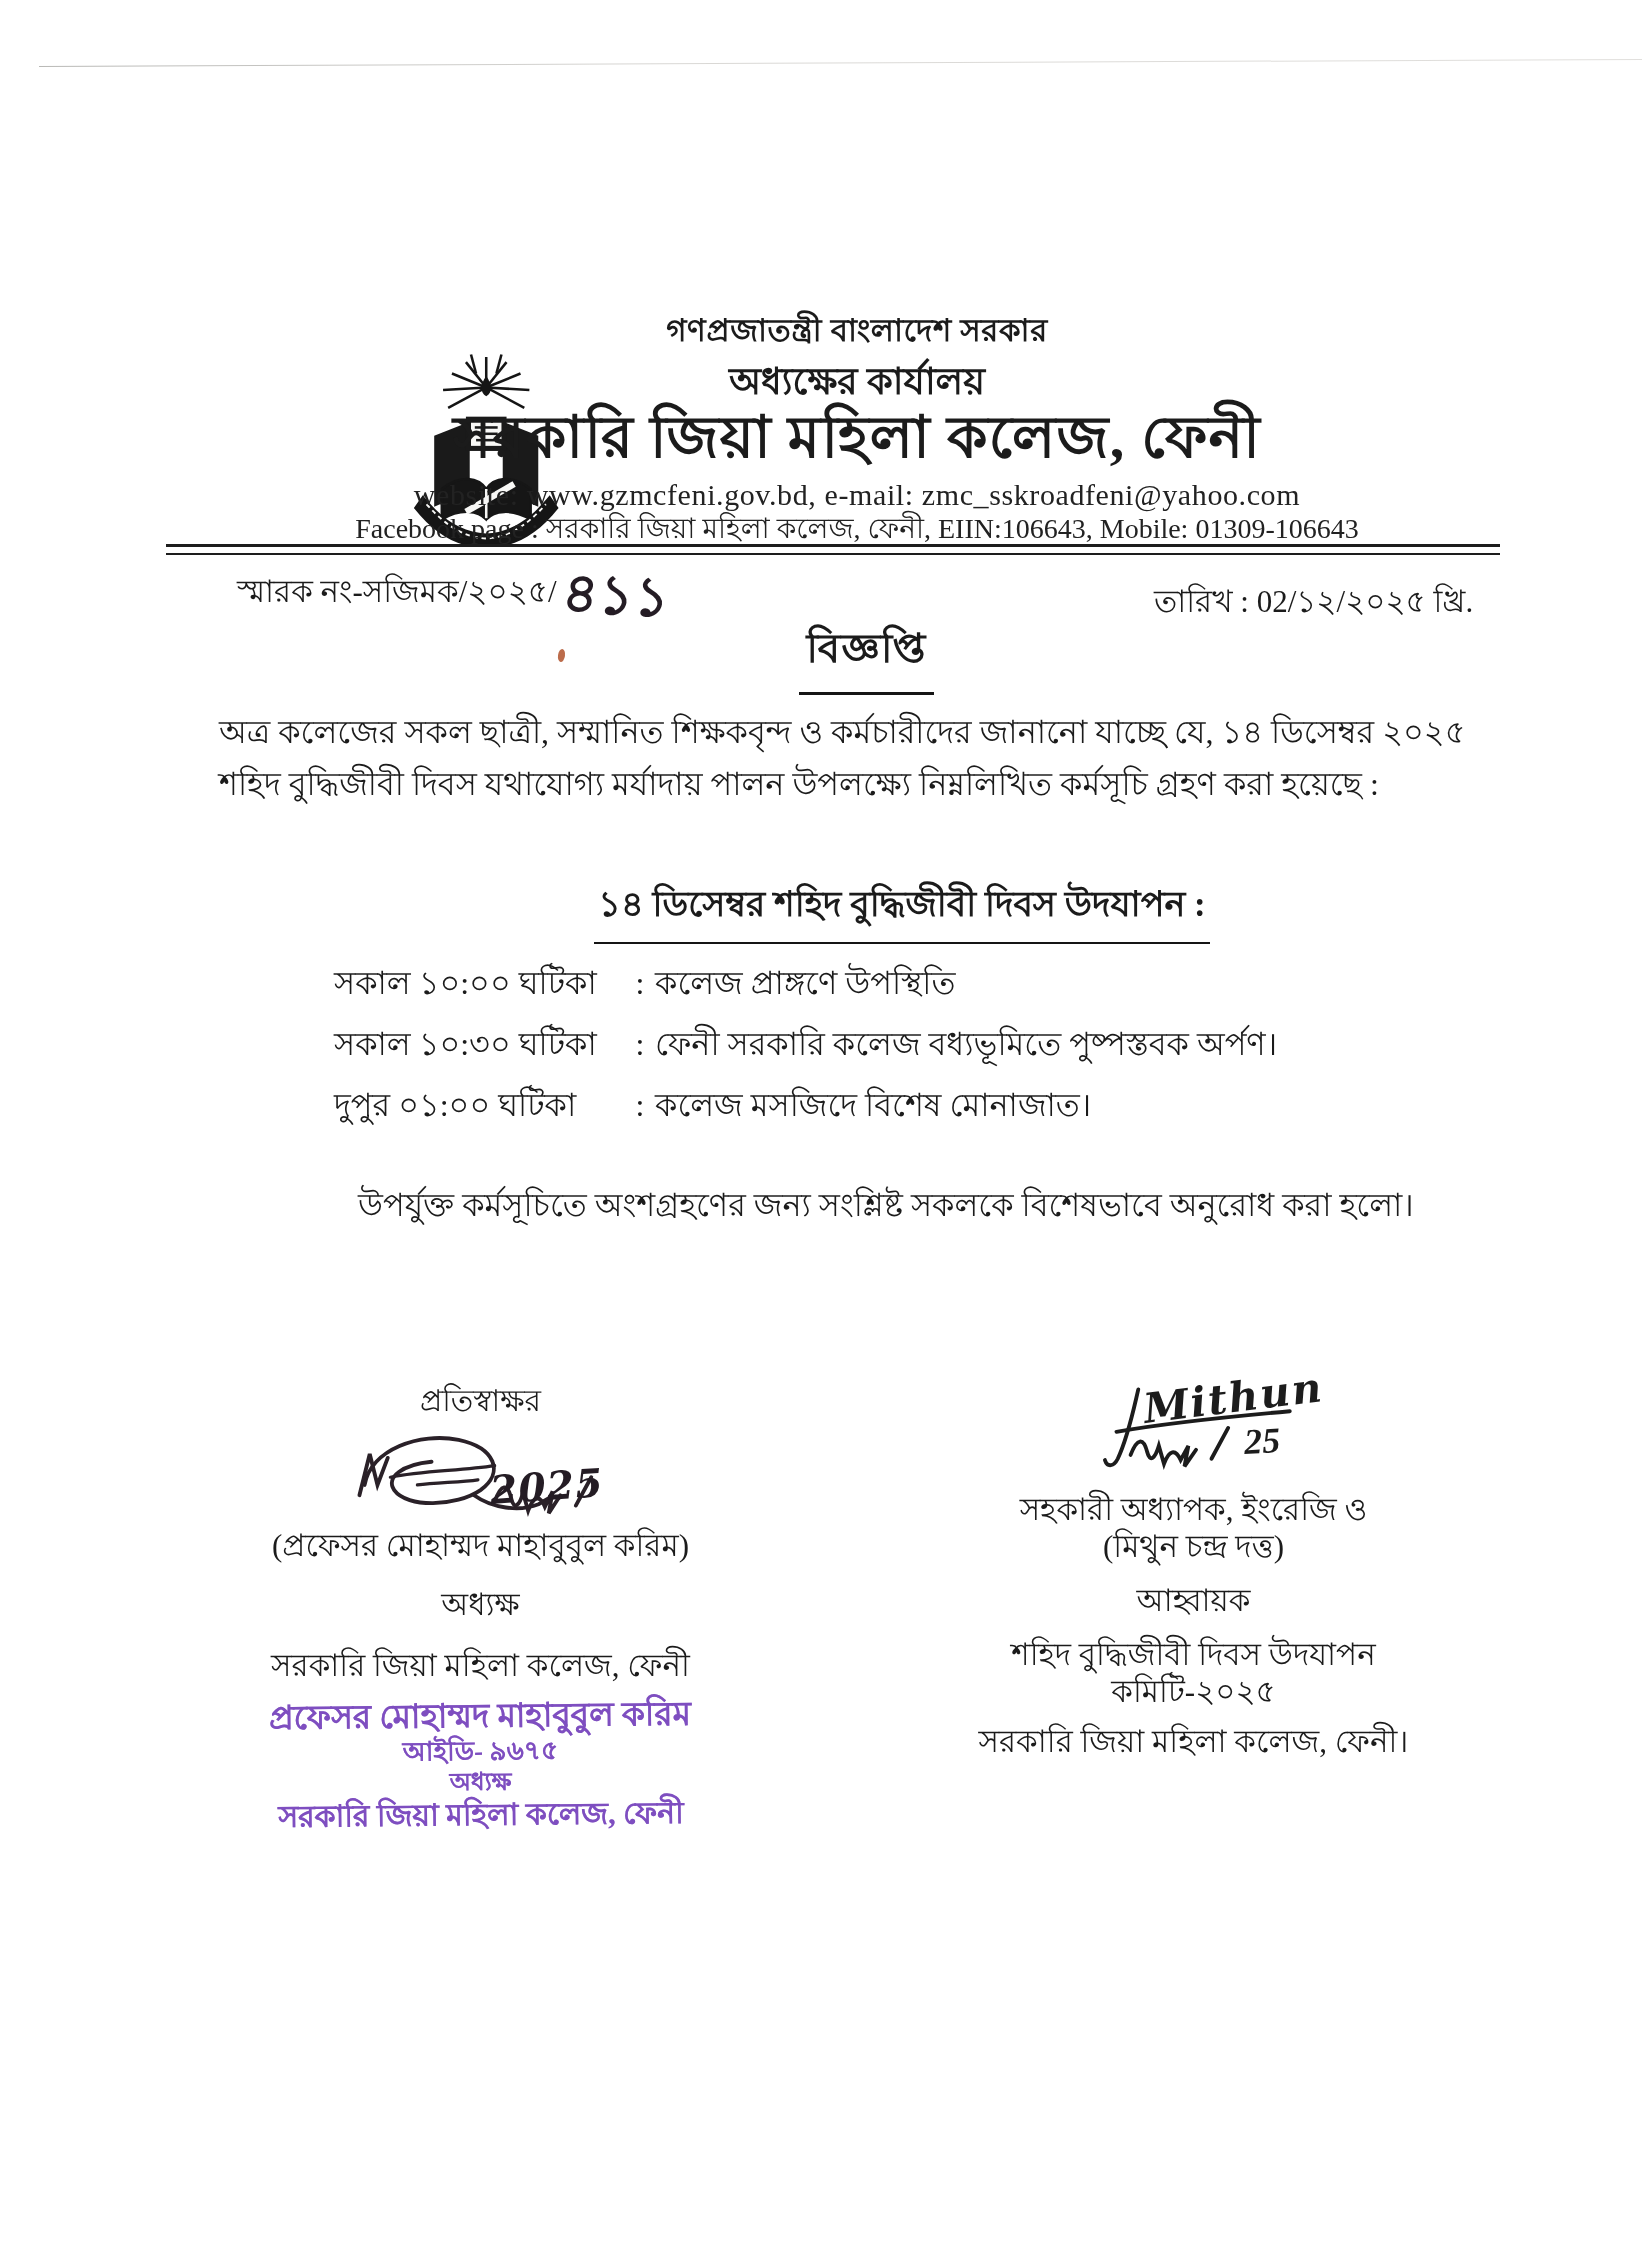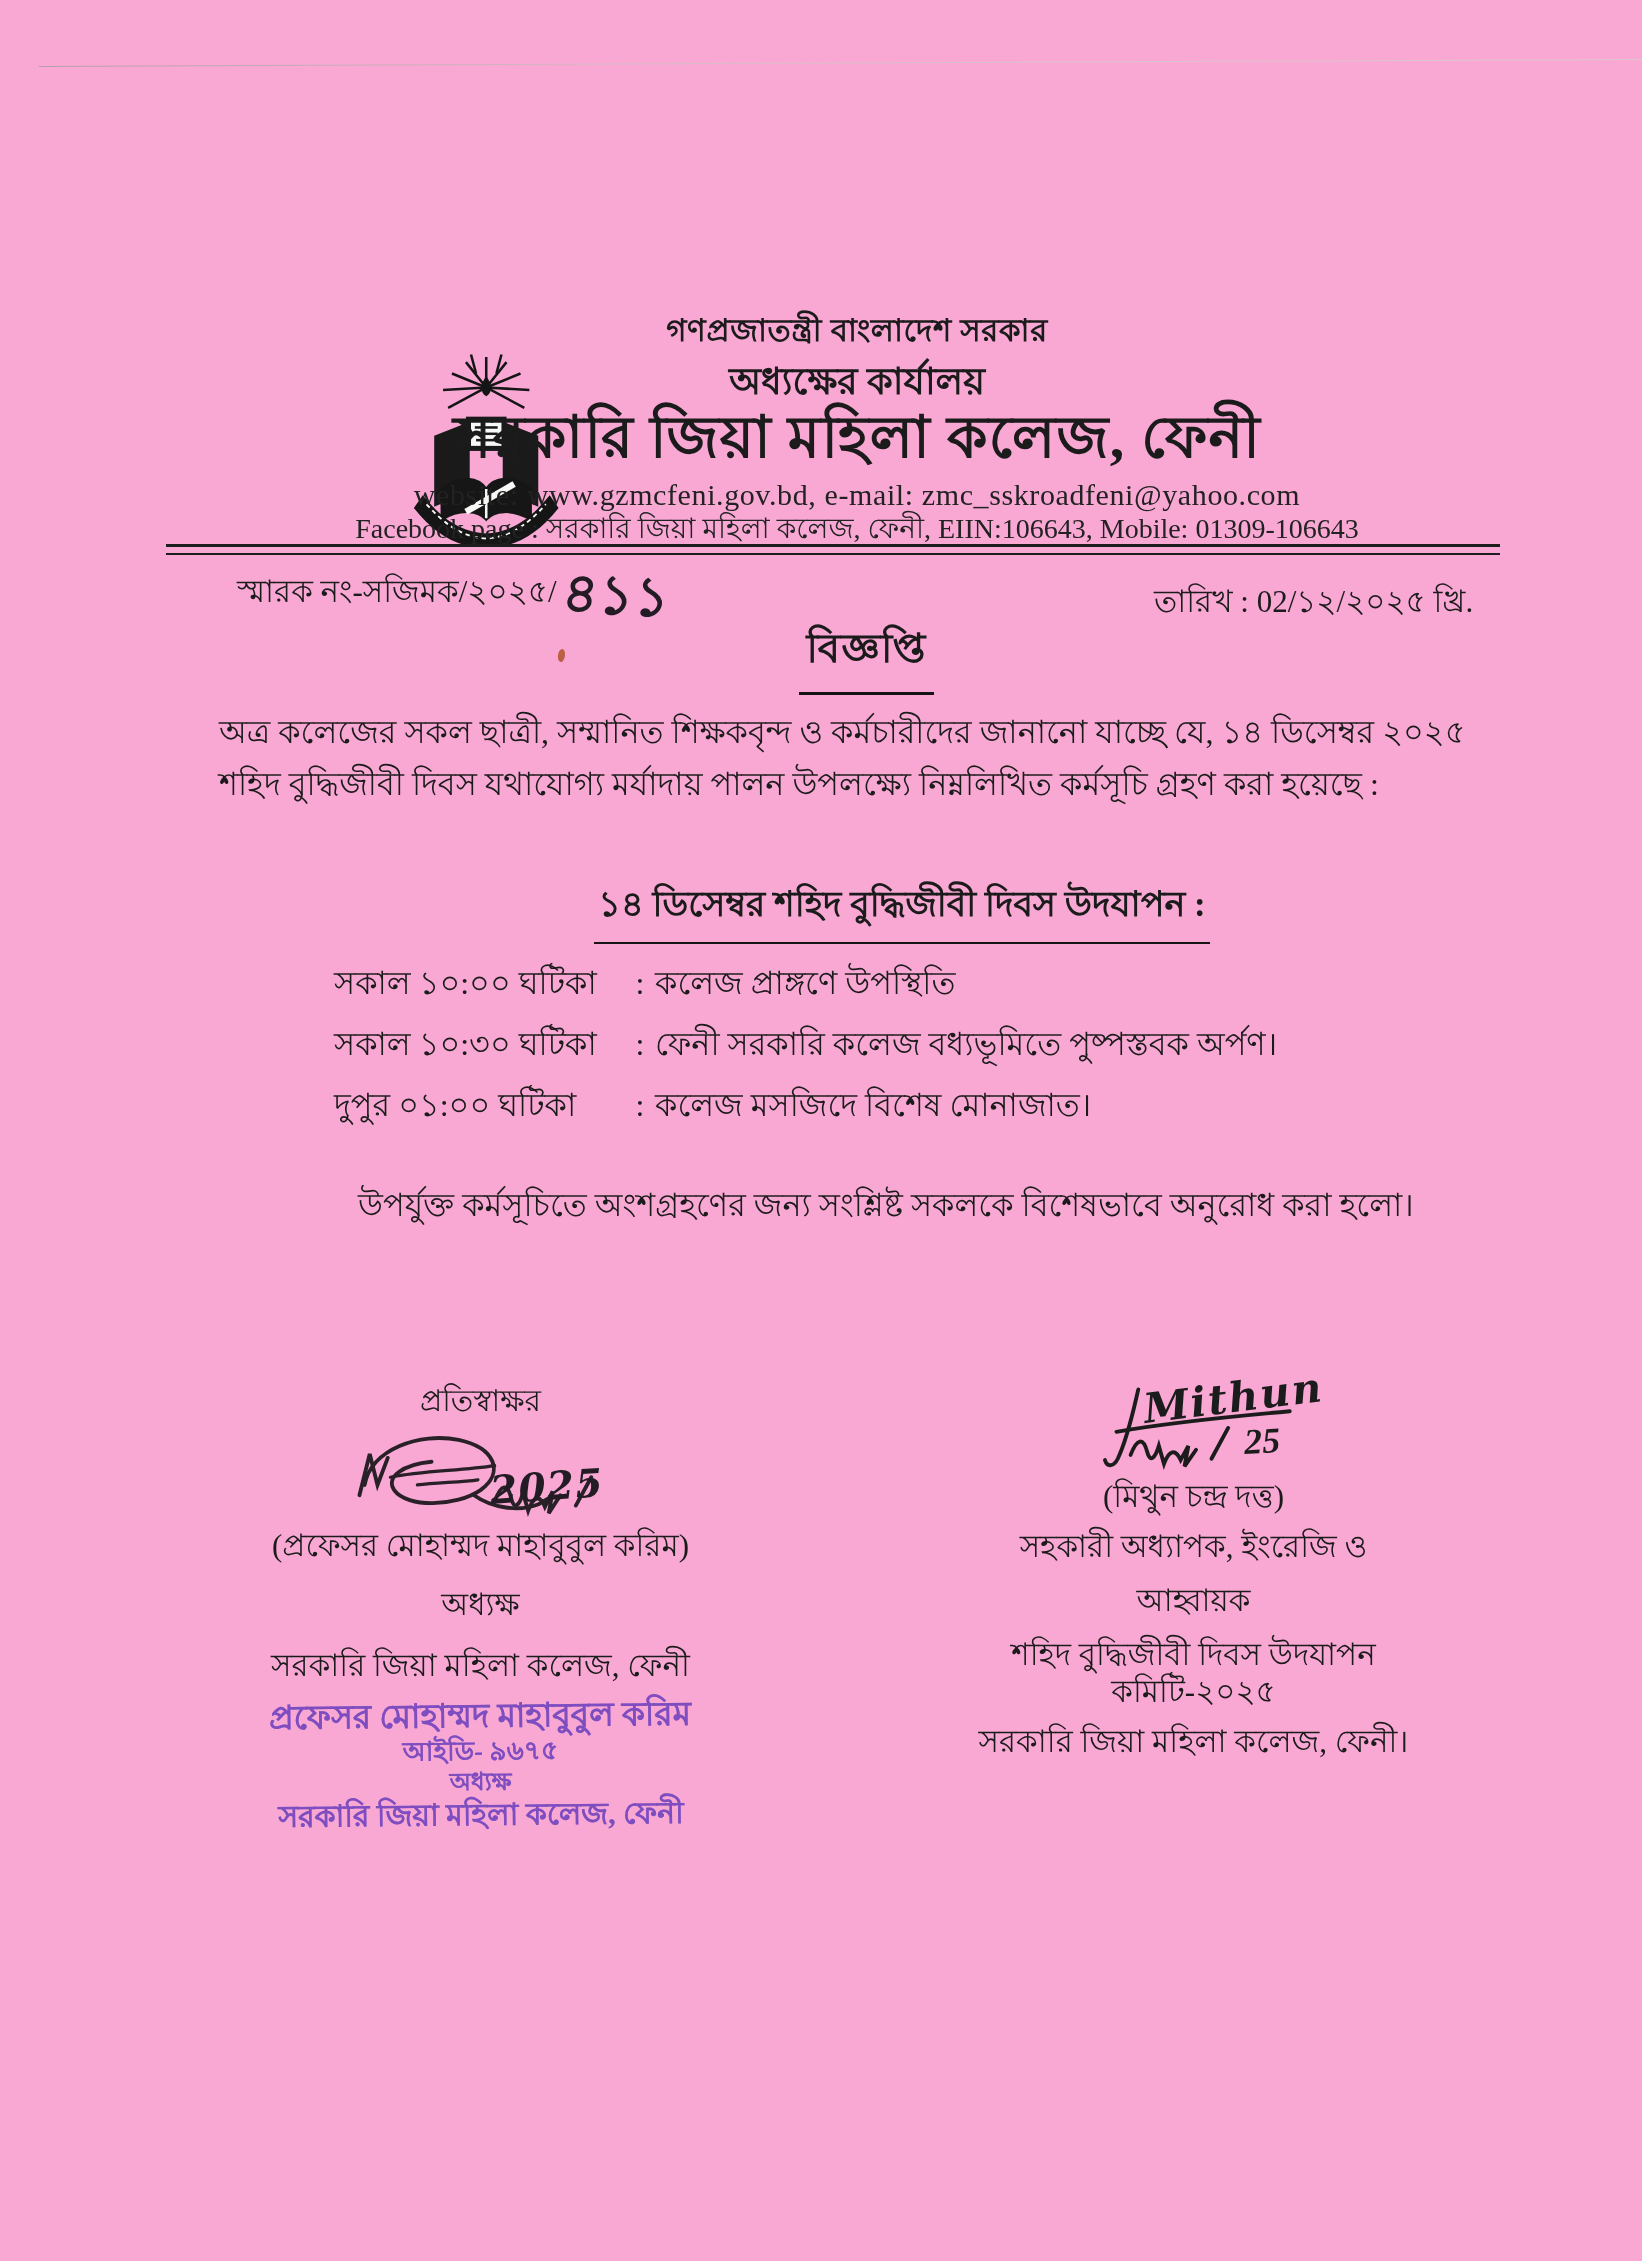--- a/index.html
+++ b/index.html
@@ -1,20 +1,20 @@
 <!DOCTYPE html>
 <html lang="bn" style="font-size:10.3px"><head>
 <meta charset="utf-8">
 <style>
   html,body{margin:0;padding:0;background:#e8e8e6;}
   .page{
     position:relative;
     width:1643px;height:2261px;
     margin:0 auto;
-    background:#f9a8d4;
+    background:#ffffff;
     overflow:hidden;
     font-family:"Liberation Serif","DejaVu Serif",serif;
     color:#1b1b1b;
   }
   
   .scan-streak{position:absolute;left:39px;right:0;top:66px;height:1.3px;
     background:linear-gradient(90deg,#9a9a96,#c9c7c3 40%,#d4d2ce);opacity:.7;
     transform:rotate(-0.25deg);transform-origin:left center;}
   .artifact-dot{position:absolute;left:558px;top:649px;width:7px;height:13px;
     border-radius:50%;background:#b0522c;opacity:.85;transform:rotate(8deg);}
@@ -216,21 +216,21 @@
       <span class="scrawl-name">Mithun</span>
       <svg width="477" height="95" viewBox="0 0 740 148" aria-hidden="true">
         <path class="ink-k" stroke-width="6" d="M284,10 C276,44 268,84 252,118 C246,130 236,132 232,120"></path>
         <path class="ink-k" stroke-width="6" d="M250,76 C330,62 430,52 520,44"></path>
         <path class="ink-k" stroke-width="6" d="M272,112 c10,-26 20,-28 26,-4 c4,16 12,10 18,-10 l8,28 c8,-22 18,-24 26,-6 l12,-22 l-6,32 l18,-26"></path>
         <path class="ink-k" stroke-width="6" d="M398,118 L424,70"></path>
       </svg>
       <span class="hand-date-right">25</span>
     </div>
 
+    <div class="sig-line sig-r-line">সহকারী অধ্যাপক, ইংরেজি ও</div>
     <div class="sig-line sig-r-name">(মিথুন চন্দ্র দত্ত)</div>
-    <div class="sig-line sig-r-line">সহকারী অধ্যাপক, ইংরেজি ও</div>
     <div class="sig-line sig-r-line2">আহ্বায়ক</div>
     <div class="sig-line sig-r-line2">শহিদ বুদ্ধিজীবী দিবস উদযাপন কমিটি-২০২৫</div>
     <div class="sig-line sig-r-line">সরকারি জিয়া মহিলা কলেজ, ফেনী।</div>
   </div>
 
 </div>
 
 
 </body></html>

